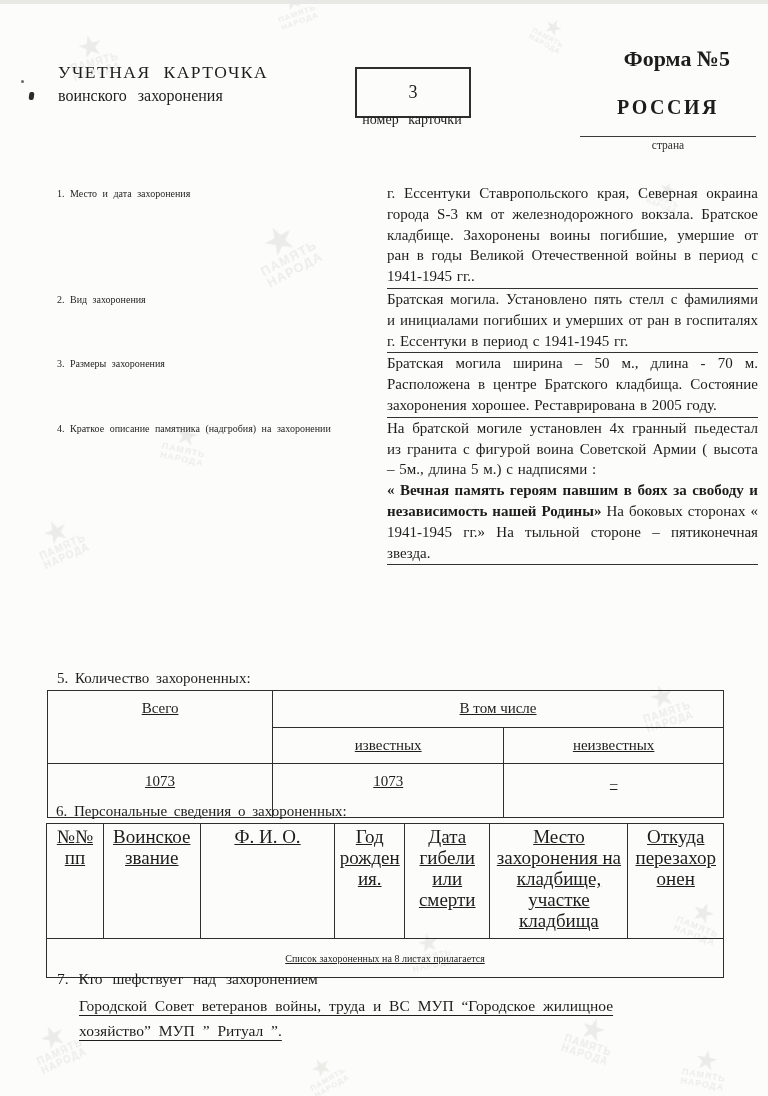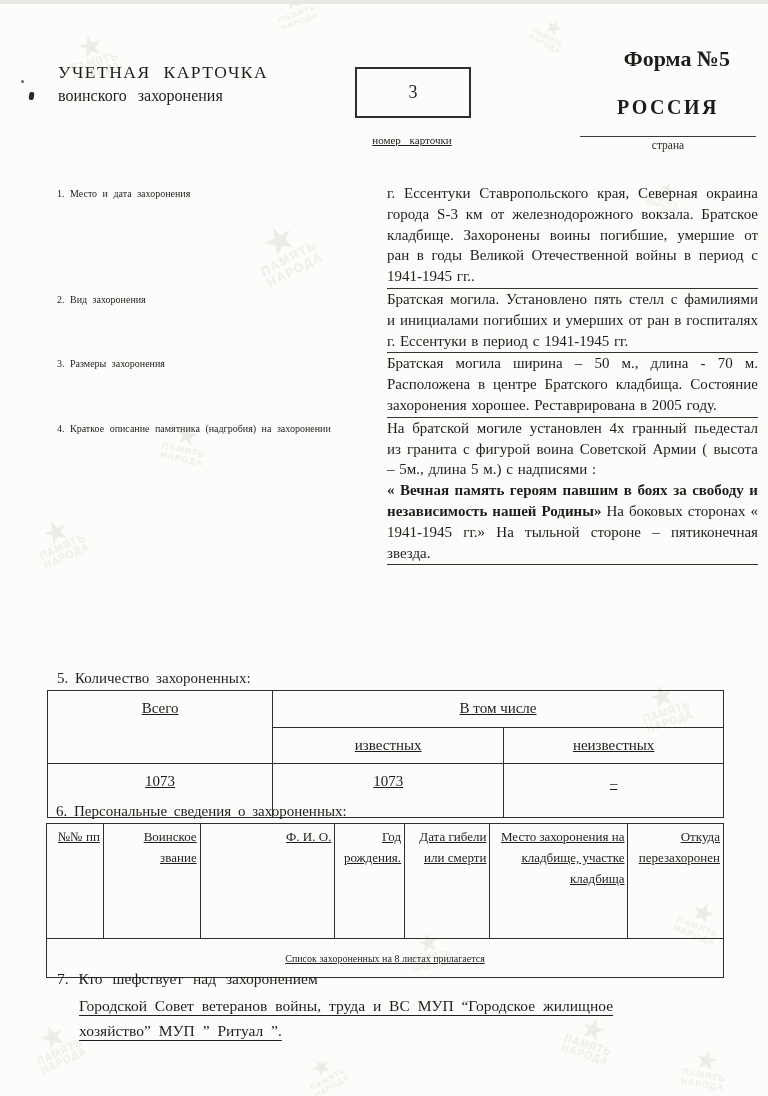--- a/index.html
+++ b/index.html
@@ -14,22 +14,22 @@
   }
   
   .hdr-left{position:absolute;left:58px;top:58px;z-index:2;}
   .hdr-title{font-size:17.5px;letter-spacing:1.5px;word-spacing:7px;}
   .hdr-sub{font-size:16px;word-spacing:7px;margin-top:4px;}
   .num-box{
     position:absolute;left:355px;top:63px;width:112px;height:47px;z-index:2;
     border:2px solid #2e2e2c;display:flex;align-items:center;justify-content:center;
     font-size:18px;
   }
-  .num-caption{position:absolute;left:338px;top:130px;width:148px;text-align:center;
-    font-size:11px;word-spacing:6px;z-index:2;text-decoration:underline;}
+  .num-caption{position:absolute;left:338px;top:108px;width:148px;text-align:center;
+    font-size:14px;word-spacing:6px;z-index:2;}
   .form-label{position:absolute;right:38px;top:42px;font-weight:bold;font-size:22px;z-index:2;}
   .country-wrap{position:absolute;left:580px;top:92px;width:176px;z-index:2;}
   .country{font-weight:bold;font-size:20px;letter-spacing:2.5px;text-align:center;
     padding-bottom:17px;border-bottom:1.5px solid #3a3a38;}
   .country-caption{text-align:center;font-size:11.5px;padding-top:2px;color:#2a2a28;}
   
   .items{position:absolute;left:57px;top:179px;width:701px;z-index:2;}
   .item-row{display:flex;align-items:stretch;}
   .item-label{flex:0 0 318px;padding-right:12px;font-size:10px;line-height:21px;
     word-spacing:3px;text-align:justify;}
@@ -42,21 +42,21 @@
   .sec-title{font-size:15px;margin-left:10px;word-spacing:3px;}
   table{border-collapse:collapse;width:100%;margin-top:3px;table-layout:fixed;}
   td{border:1.8px solid #2e2e2c;font-size:15px;text-align:center;
     padding:7px 3px;vertical-align:top;overflow-wrap:break-word;line-height:21px;text-decoration:underline;}
   .t5-head td{height:22px;}
   .t5-sub td{height:20px;}
   .t5-data td{height:37px;}
   .dash-cell{padding-top:9px;}
   
   .sec6{position:absolute;left:46px;top:799px;width:678px;z-index:2;}
-  .t6-head td{height:105px;padding-top:2px;font-size:13px;text-align:right;}
+  .t6-head td{height:105px;padding-top:2px;font-size:19px;}
   .t6-note td{height:24px;font-size:10px;vertical-align:middle;border-radius:13px;}
   
   .sec7{position:absolute;left:57px;top:966px;width:700px;z-index:2;}
   .sec7-title{font-size:15.5px;word-spacing:6px;}
   .sec7-line{font-size:15.5px;line-height:25px;margin-left:22px;word-spacing:4px;
     text-decoration:underline;text-underline-offset:4px;text-decoration-thickness:1.2px;
     width:fit-content;max-width:660px;}
   .sec7-block{margin-top:5px;}
   
   .stamp{position:absolute;width:90px;text-align:center;color:#8d8d80;opacity:0.14;

